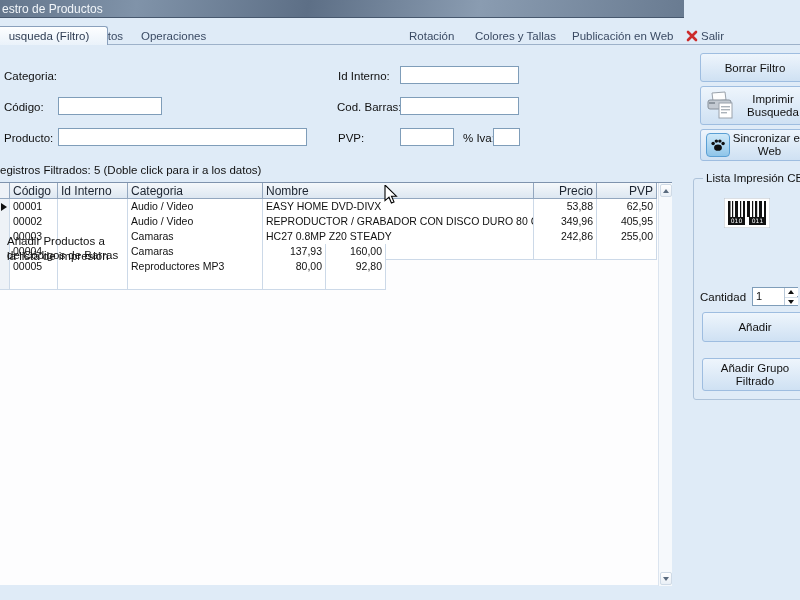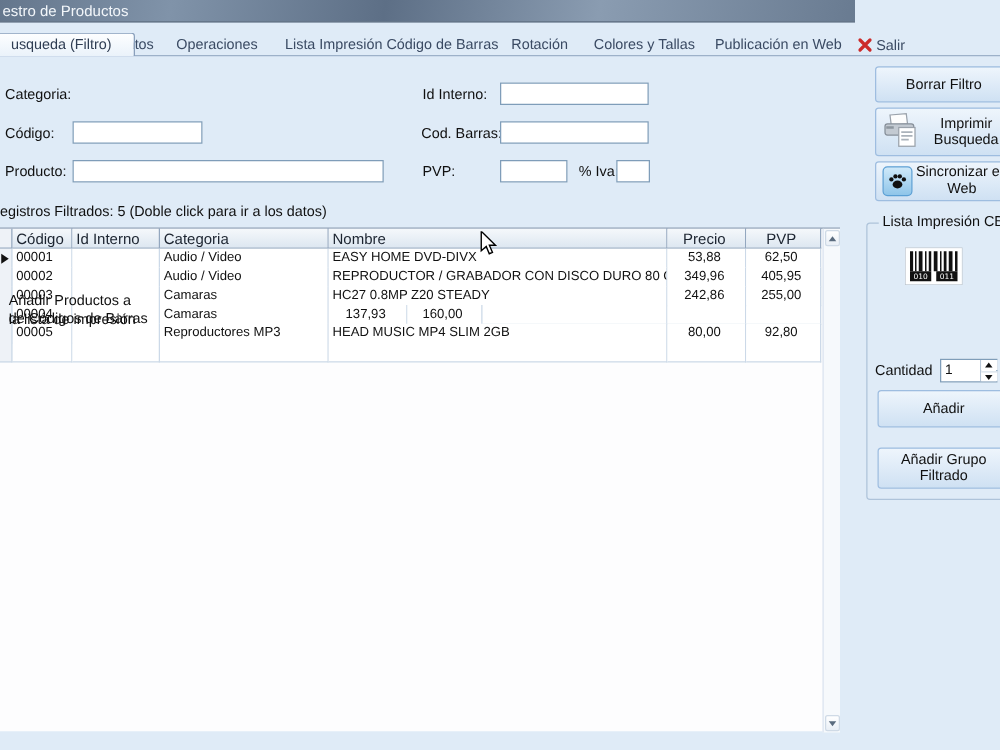--- a/index.html
+++ b/index.html
@@ -37,21 +37,21 @@
   .summary { position:absolute; left:0; top:164px; font-size:11.5px; color:#101010; }
 
   
   .grid { position:absolute; left:0; top:182px; width:672px; height:403px; background:#fdfdfe;
     border-top:1px solid #7f93ad; }
   .trow { position:absolute; left:0; display:flex; width:658px; }
   .th { height:16px; background:linear-gradient(#f5f8fb,#dde7f1); border-right:1px solid #93a7bf;
     border-bottom:1px solid #93a7bf; padding:1px 0 0 3px; font-size:12px; color:#1c2430; overflow:hidden; white-space:nowrap; }
   .td { height:31px; background:#fff; border-right:1px solid #ccd9e8; border-bottom:1px solid #ccd9e8;
     padding:1px 0 0 3px; font-size:10.5px; overflow:hidden; white-space:nowrap; }
-  .num { text-align:center; padding-right:3px; padding-left:0; }
+  .num { text-align:right; padding-right:3px; padding-left:0; }
   .c-sel { width:10px; padding:0; background:#eef2f7; position:relative; }
   .c-cod { width:48px; } .c-id { width:70px; } .c-cat { width:135px; }
   .c-nom { width:271px; } .c-pre { width:63px; } .c-pvp { width:60px; }
   .selarrow { position:absolute; left:1px; top:4px; width:0; height:0;
     border-top:4px solid transparent; border-bottom:4px solid transparent; border-left:6px solid #111; }
 
   
   .vscroll { position:absolute; left:658px; top:0; width:14px; height:403px; background:#f6f9fc;
     border-left:1px solid #dbe4ef; }
   .sb-btn { position:absolute; left:1px; width:12px; height:13px; background:linear-gradient(#ffffff,#e9eff6);
@@ -94,21 +94,20 @@
 <div id="app">
 
   <div class="titlebar">
     <span class="title">estro de Productos</span>
   </div>
 
   <div class="tabline"></div>
   <div class="tab-active">usqueda (Filtro)</div>
   <span class="tab" style="left:93px">Datos</span>
   <span class="tab" style="left:141px">Operaciones</span>
-  <span class="tab" style="left:228px">Lista Impresión Código de Barras</span>
   <span class="tab" style="left:409px">Rotación</span>
   <span class="tab" style="left:475px">Colores y Tallas</span>
   <span class="tab" style="left:572px">Publicación en Web</span>
   <span class="tab" style="left:686px">
     <span class="salir-x">
       <svg width="12" height="12" viewBox="0 0 12 12">
           <path d="M2 2 L10 10 M10 2 L2 10" stroke="#cc2b2b" stroke-width="2.6" stroke-linecap="round"></path>
         </svg>
     </span><span>Salir</span>
   </span>
@@ -180,21 +179,20 @@
       <div class="td c-id"></div>
       <div class="td c-cat">Camaras</div>
       <div class="td c-pre num">137,93</div>
       <div class="td c-pvp num">160,00</div>
     </div>
     <div class="trow" style="top:76px">
       <div class="td c-sel"></div>
       <div class="td c-cod">00005</div>
       <div class="td c-id"></div>
       <div class="td c-cat">Reproductores MP3</div>
-      <div class="td c-nom">HEAD MUSIC MP4 SLIM 2GB</div>
       <div class="td c-pre num">80,00</div>
       <div class="td c-pvp num">92,80</div>
     </div>
 
     <div class="vscroll">
       <div class="sb-btn sb-up">
           <span class="arr-up"></span>
         </div>
       <div class="sb-btn sb-down">
           <span class="arr-down"></span>

